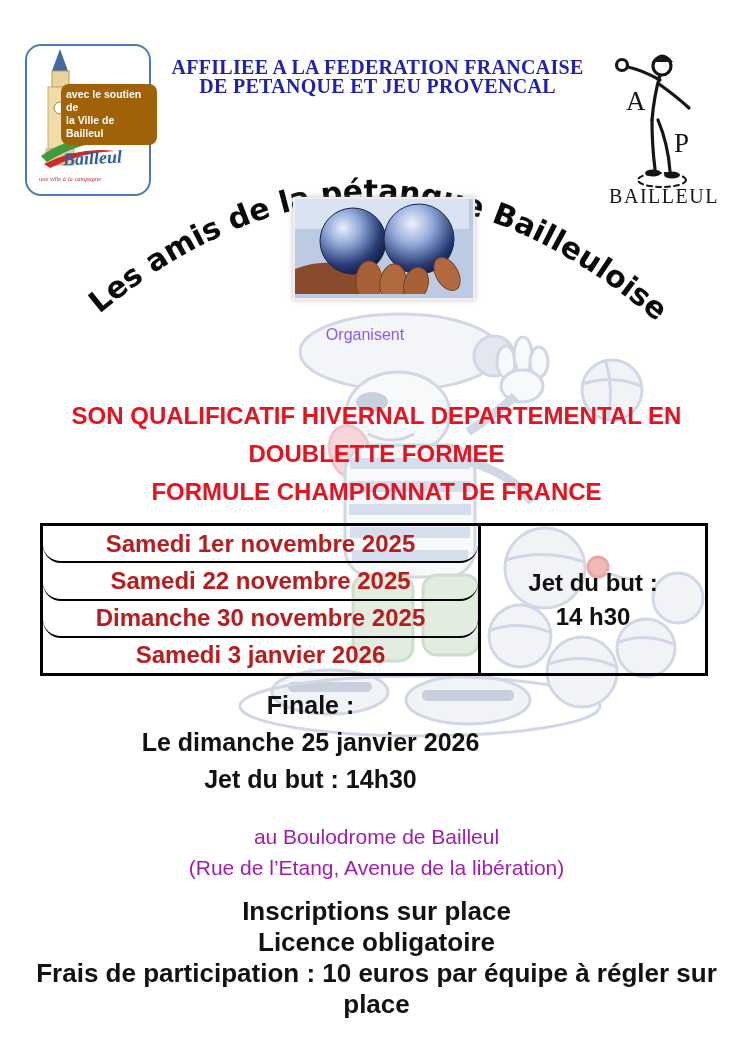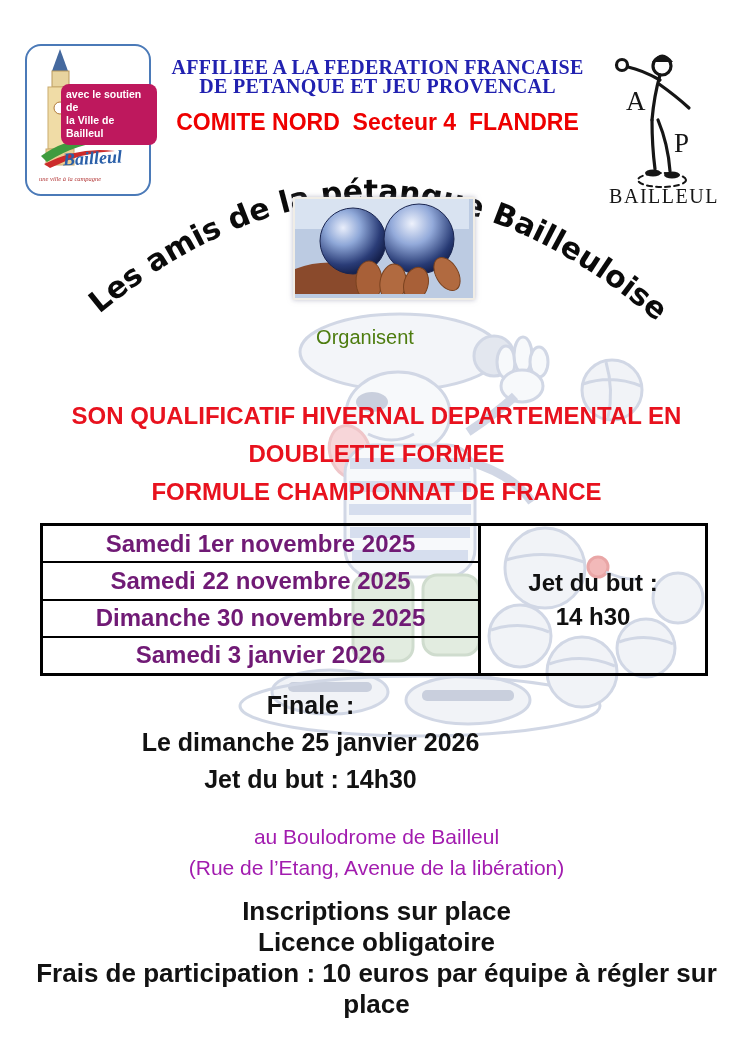--- a/index.html
+++ b/index.html
@@ -7,21 +7,21 @@
     position:relative;width:753px;height:1064px;margin:0 auto;background:#fff;
     font-family:"Liberation Sans",sans-serif;overflow:hidden;color:#151515;
   }
   .abs{position:absolute;}
   
   #watermark{left:0;top:0;z-index:0;}
   
   .city-logo{left:25px;top:44px;width:122px;height:148px;border:2px solid #4b7ab8;
     border-radius:16px;background:#fff;z-index:2;overflow:visible;}
   .city-logo svg{position:absolute;left:0;top:0;}
-  .city-badge{position:absolute;left:34px;top:38px;width:96px;background:#be185d;
+  .city-badge{position:absolute;left:34px;top:38px;width:96px;background:#a16207;
     border-radius:8px;padding:4px 5px;color:#fff;font-weight:bold;font-size:10.5px;
     line-height:1.25;text-align:left;box-sizing:border-box;}
   .city-script{position:absolute;left:36px;top:102px;font-family:"Liberation Serif",serif;
     font-style:italic;font-weight:bold;font-size:18px;color:#2a5fa8;transform:rotate(-3deg);}
   .city-tagline{position:absolute;left:12px;top:129px;font-family:"Liberation Serif",serif;
     font-style:italic;font-size:6.5px;color:#b23535;white-space:nowrap;}
   
   .hdr-center{left:155px;top:58px;width:445px;text-align:center;z-index:2;}
   .affil{font-family:"Liberation Serif",serif;font-weight:bold;font-size:20px;
     line-height:19px;color:#2121b0;letter-spacing:.3px;}
@@ -33,28 +33,28 @@
   .club-letter.p{left:74px;top:92px;}
   .club-city{position:absolute;left:0;bottom:0;width:100%;text-align:center;
     font-family:"Liberation Serif",serif;font-size:20px;letter-spacing:1.5px;color:#161616;}
   
   #arc-svg{left:0;top:0;z-index:1;}
   #arc-svg text{font-family:"DejaVu Sans",sans-serif;font-weight:bold;font-size:30px;fill:#0a0a0a;}
   
   .photo{left:293px;top:197px;width:178px;height:99px;border:2px solid #f0ede6;
     box-shadow:0 0 5px rgba(140,140,165,.55);z-index:2;background:#bccbe2;}
   
-  .organisent{left:0;top:326px;width:730px;text-align:center;font-size:20px;color:#4d7c0f;z-index:1;}
+  .organisent{left:0;top:326px;width:730px;text-align:center;font-size:16px;color:#8b5cf6;z-index:1;}
   .main-title{left:0;top:397px;width:753px;text-align:center;font-weight:bold;
     font-size:24px;line-height:38px;color:#e8121e;z-index:1;}
   .sched{left:40px;top:523px;width:668px;height:153px;display:flex;box-sizing:border-box;
     border:3px solid #000;z-index:1;}
   .t-left{width:438px;display:flex;flex-direction:column;border-right:3px solid #000;box-sizing:border-box;}
   .t-row{flex:1;display:flex;align-items:center;justify-content:center;
-    font-weight:bold;font-size:24px;border-bottom:2px solid #000;color:#701a75;}
+    font-weight:bold;font-size:24px;border-bottom:2px solid #000;color:#b91c1c;border-radius:18px;}
   .t-row:last-child{border-bottom:none;}
   .t-right{flex:1;display:flex;flex-direction:column;align-items:center;justify-content:center;
     font-weight:bold;font-size:24px;line-height:34px;color:#111;}
   .finale{left:0;top:687px;width:621px;text-align:center;font-weight:bold;
     font-size:25px;line-height:37px;color:#121212;z-index:1;}
   .venue{left:0;top:821px;width:753px;text-align:center;font-size:21px;
     line-height:31px;color:#a21caf;z-index:1;}
   .footer{left:0;top:896px;width:753px;text-align:center;font-weight:bold;
     font-size:26px;line-height:31px;color:#121212;z-index:1;}
 </style>
@@ -130,21 +130,20 @@
       <div>avec le soutien de</div>
       <div>la Ville de Bailleul</div>
     </div>
     <div class="city-script">Bailleul</div>
     <div class="city-tagline">une ville à la campagne</div>
   </div>
 
   <div class="abs hdr-center">
     <div class="affil">AFFILIEE A LA FEDERATION FRANCAISE</div>
     <div class="affil">DE PETANQUE ET JEU PROVENCAL</div>
-    <div class="comite">COMITE NORD  Secteur 4  FLANDRE</div>
   </div>
 
   <div class="abs club-logo">
     <svg width="128" height="172" viewBox="0 0 128 172" stroke="#161616" fill="none" stroke-width="3.2" stroke-linecap="round">
       <circle cx="62" cy="30" r="9" fill="#fff"></circle>
       <path d="M52 26 Q62 11 73 26 Z" fill="#161616" stroke="none"></path>
       <path d="M60 39 Q54 60 52 84"></path>
       <path d="M60 44 Q42 34 28 31"></path>
       <circle cx="22" cy="29" r="5.5" fill="#fff"></circle>
       <path d="M59 48 Q76 60 89 72"></path>

